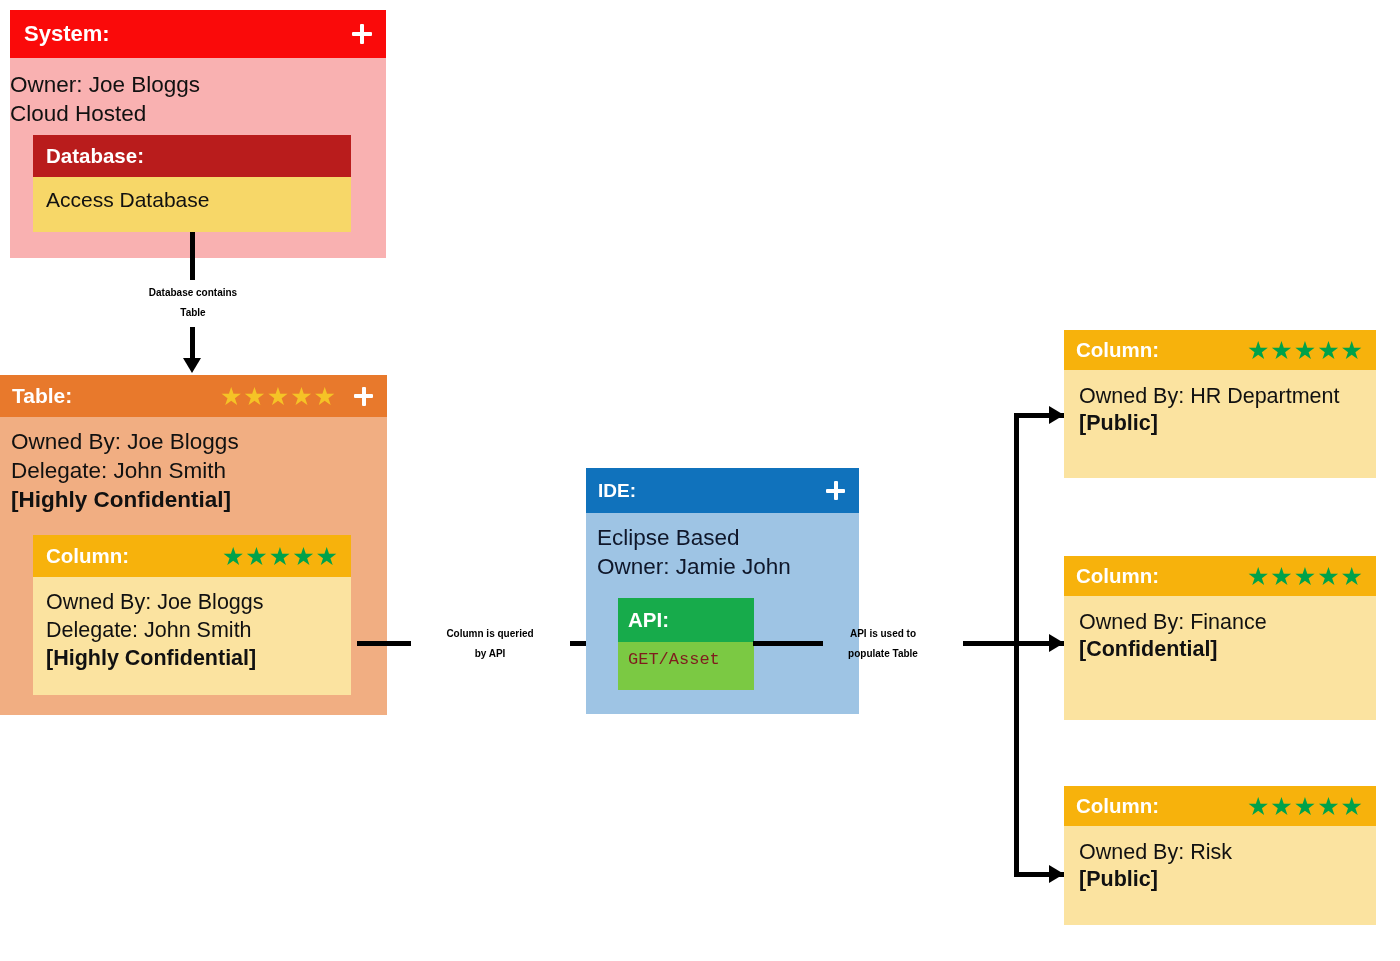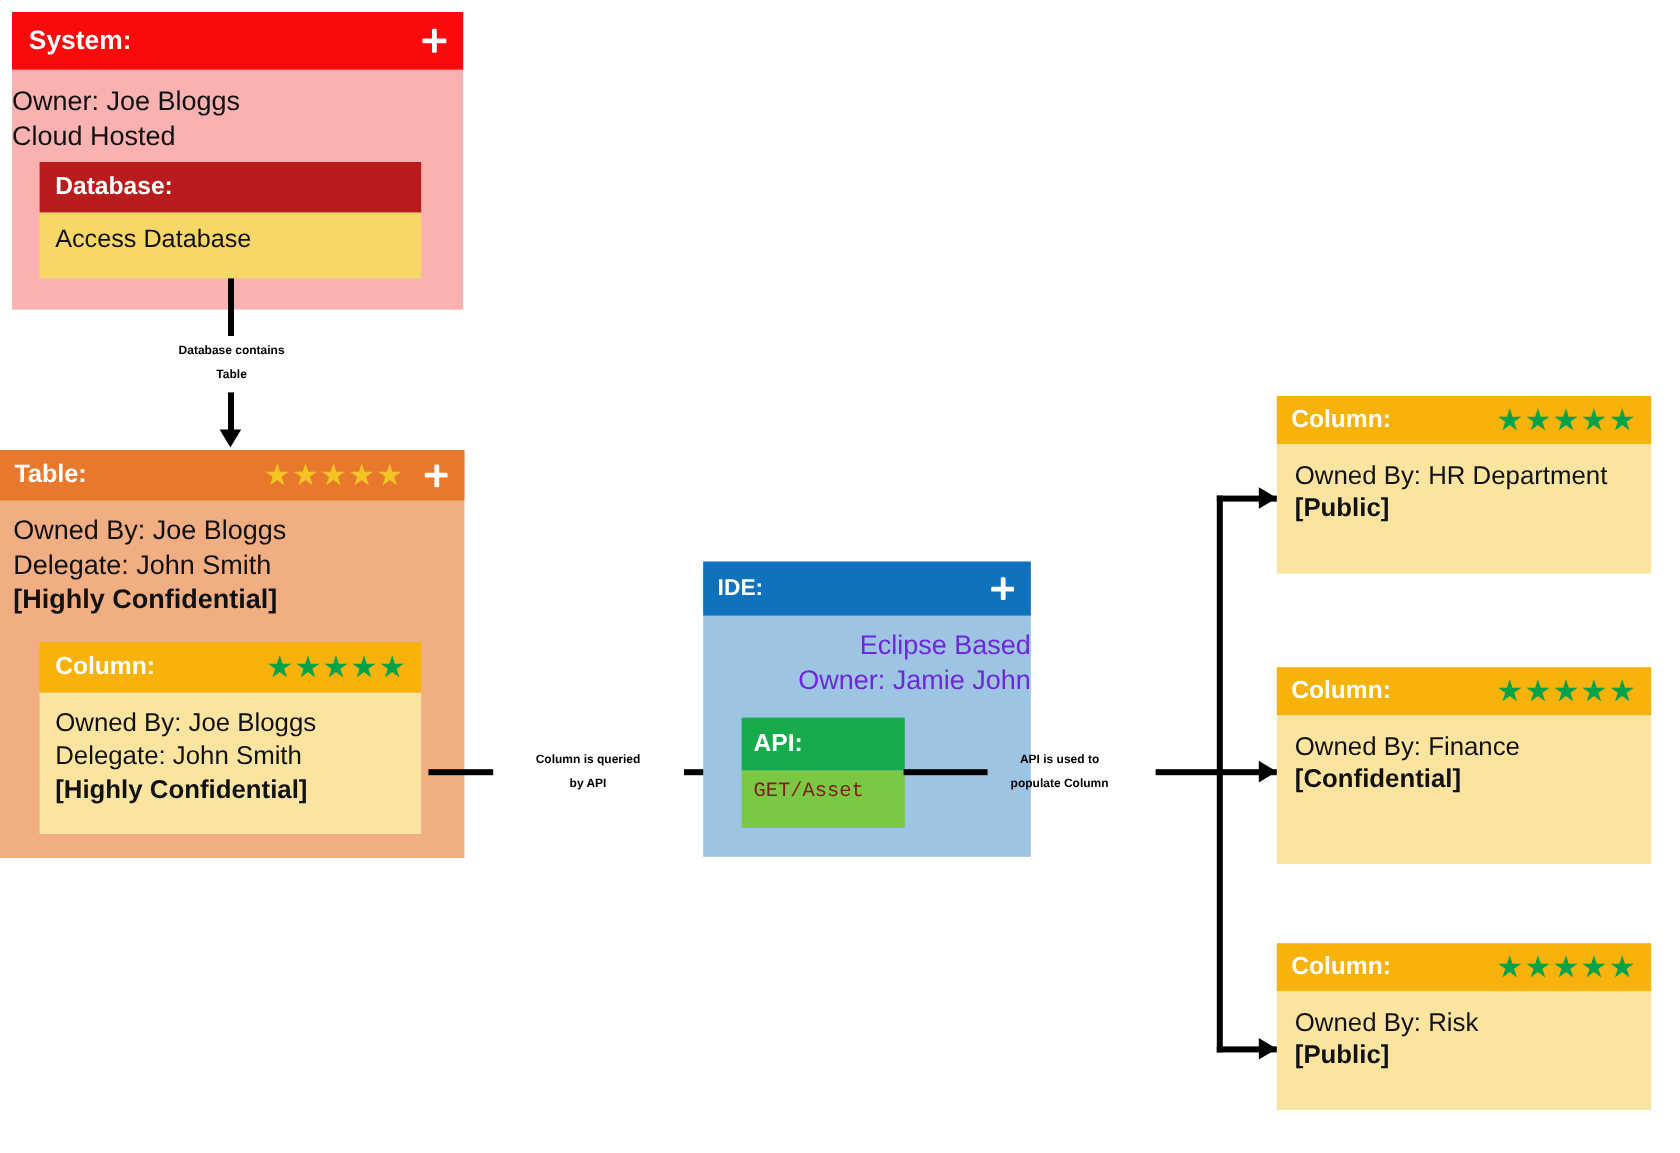--- a/index.html
+++ b/index.html
@@ -99,21 +99,21 @@
   #table-column-card .card-header { height: 42px; background: #F7B20C; padding: 0 12px 0 13px; }
   #table-column-card .card-title { font-size: 20.5px; }
   #table-column-card .card-body { height: 118px; background: #FBE3A0; padding: 11px 0 0 13px; }
   #table-column-card .body-line { font-size: 21.5px; color: #111111; line-height: 28px; }
 
   
   #ide-card { left: 586px; top: 468px; width: 273px; height: 246px; background: #9EC4E4; }
   #ide-card .card-header { height: 45px; background: #1072BC; padding: 0 14px 0 12px; }
   #ide-card .card-title { font-size: 19px; }
   #ide-card .card-body { padding: 10px 0 0 11px; }
-  #ide-card .body-line { font-size: 22.5px; color: #6d28d9; line-height: 29px; text-align: right; }
+  #ide-card .body-line { font-size: 22.5px; color: #0f172a; line-height: 29px; }
 
   
   #api-card { left: 618px; top: 598px; width: 136px; height: 92px; }
   #api-card .card-header { height: 44px; background: #17AB4B; padding: 0 0 0 10px; }
   #api-card .card-title { font-size: 20.5px; }
   #api-card .card-body { height: 48px; background: #7BC943; padding: 8px 0 0 10px; }
   #api-card .body-line { font-size: 17px; color: #7f1d1d; font-family: Liberation Mono, monospace; }
 
   
   .right-column-card { width: 312px; height: 148px; left: 1064px; }
@@ -247,21 +247,21 @@
     <div class="card-header">
       <span class="card-title">API:</span>
     </div>
     <div class="card-body">
       <div class="body-line">GET/Asset</div>
     </div>
   </div>
 
   <div class="line" style="left:753px; top:641px; width:70px; height:5px;"></div>
   <div class="edge-label" style="left:802px; top:624px; width:162px;">API is used to
-populate Column</div>
+populate Table</div>
   <div class="line" style="left:963px; top:641px; width:56px; height:5px;"></div>
 
   <div class="line" style="left:1014px; top:413px; width:5px; height:464px;"></div>
 
   <div class="line" style="left:1014px; top:413px; width:52px; height:5px;"></div>
   <div class="arrow-head arrow-right" style="left:1049px; top:406px;"></div>
 
   <div class="arrow-head arrow-right" style="left:1049px; top:634px;"></div>
   <div class="line" style="left:1014px; top:641px; width:52px; height:5px;"></div>
 

